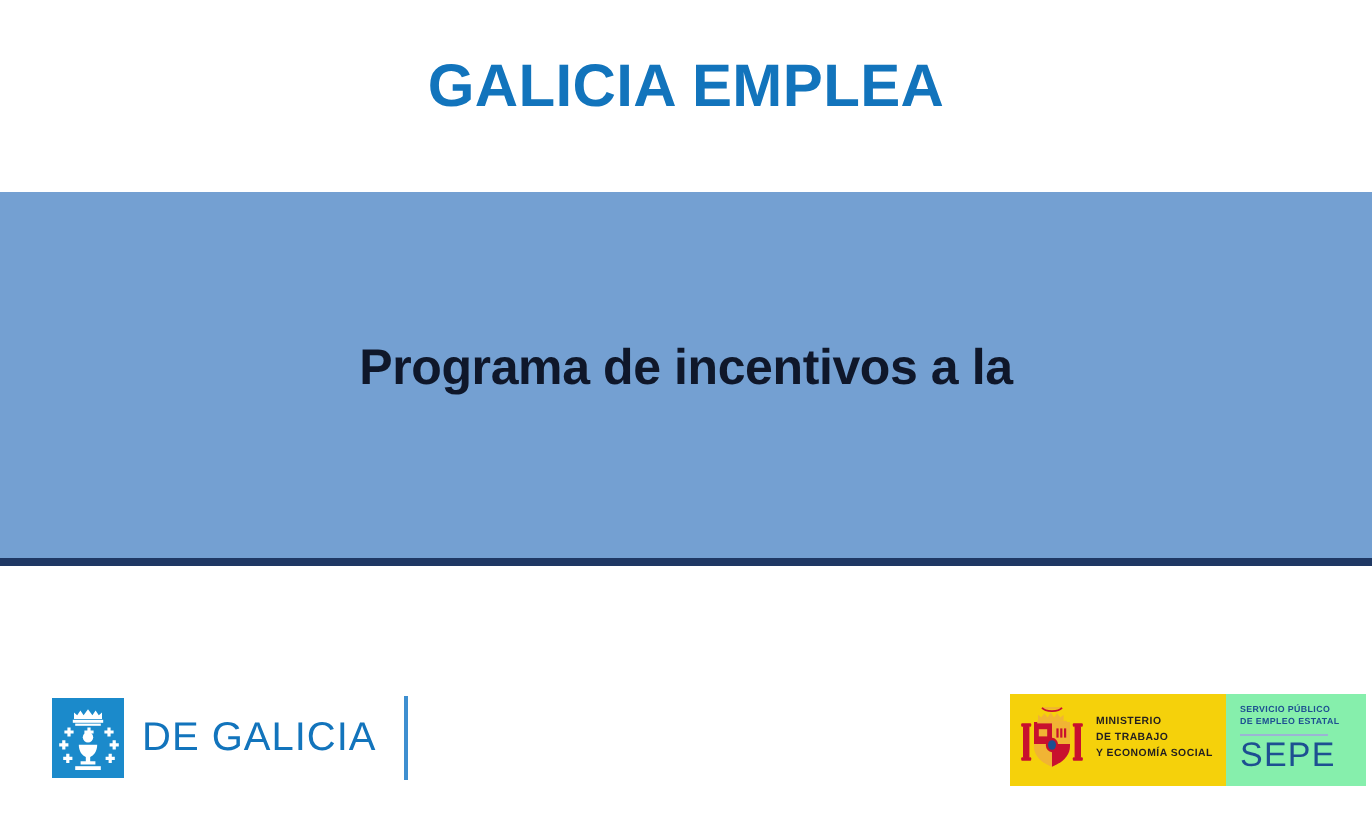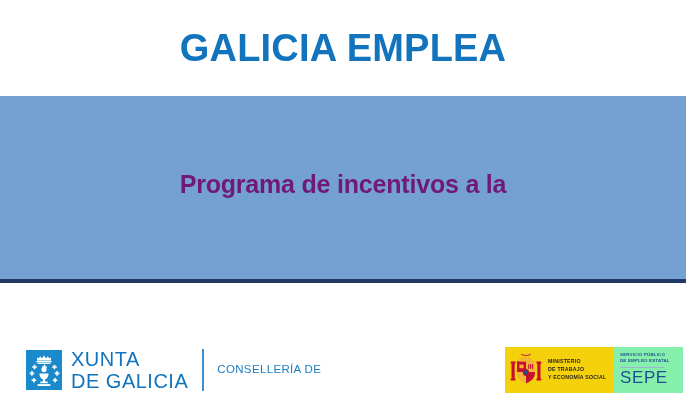--- a/index.html
+++ b/index.html
@@ -23,21 +23,21 @@
     background: #ffffff;
   }
 
   
   .main-title {
     position: absolute;
     top: 26px;
     left: 0;
     width: 686px;
     text-align: center;
-    font-size: 38px;
+    font-size: 30px;
     font-weight: bold;
     letter-spacing: 0.2px;
     color: #1274BC;
     line-height: 1.2;
     white-space: nowrap;
   }
 
   
   .banner {
     position: absolute;
@@ -48,21 +48,21 @@
     background: #74A0D2;
     border-bottom: 4px solid #1F3864;
     box-sizing: border-box;
     display: flex;
     align-items: center;
     justify-content: center;
   }
   .banner-text {
     width: 660px;
     text-align: center;
-    color: #701a75;
+    color: #0f172a;
     font-size: 25px;
     font-weight: bold;
     line-height: 1.32;
     letter-spacing: -0.2px;
     margin-top: -6px;
   }
   .banner-text .line {
     display: block;
     white-space: nowrap;
   }
@@ -229,28 +229,26 @@
 
           <g fill="#ffffff">
             <circle cx="18" cy="19.6" r="2.6"></circle>
             <path d="M13.4 23.4h9.2c0 3.4-1.8 5.4-3.5 6.1v2.1h2.6v1.7h-7.4v-1.7h2.6v-2.1c-1.7-.7-3.5-2.7-3.5-6.1z"></path>
             <rect x="11.6" y="34.1" width="12.8" height="1.9"></rect>
           </g>
         </svg>
       </div>
 
       <div class="xunta-wordmark">
-        <span>XUNTA</span>
         <span>DE GALICIA</span>
       </div>
 
       <div class="lockup-divider"></div>
 
       <div class="conselleria">
-        <span>CONSELLERÍA DE</span>
       </div>
     </div>
 
     <div class="gov-block">
 
       <div class="ministerio">
         <div class="escudo">
           <svg width="32" height="38" viewBox="0 0 32 38" xmlns="http://www.w3.org/2000/svg">
 
             <g fill="#C8102E">

